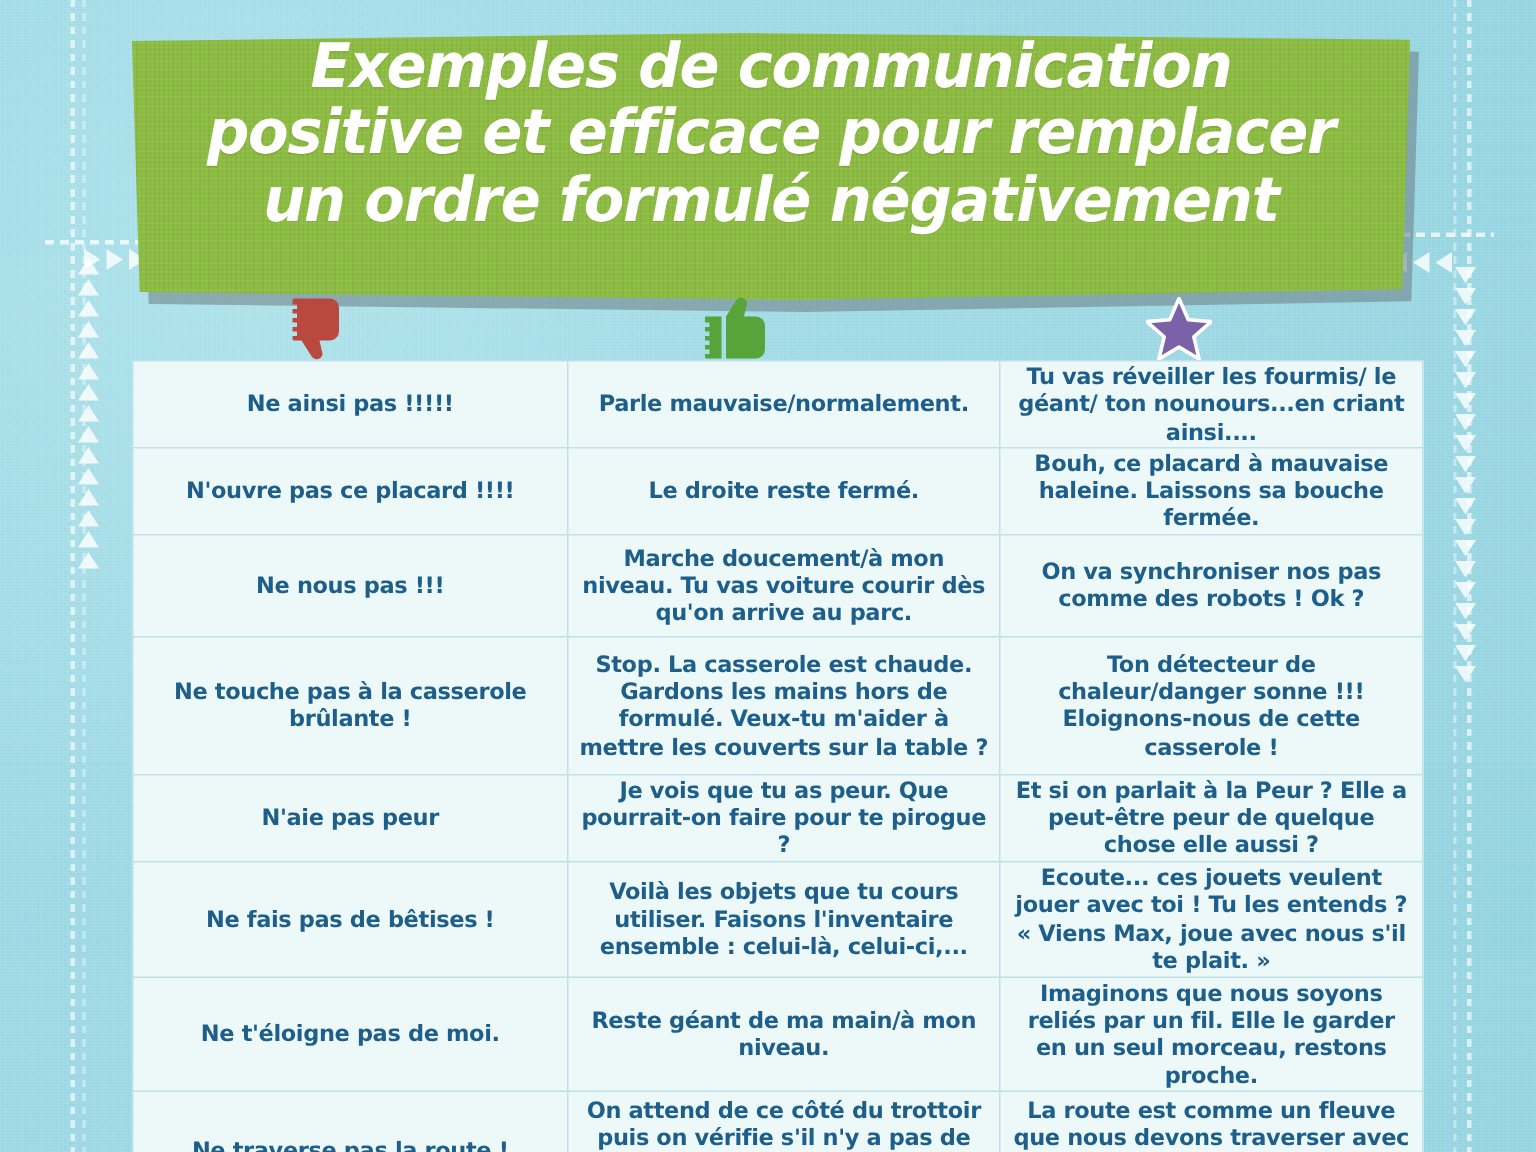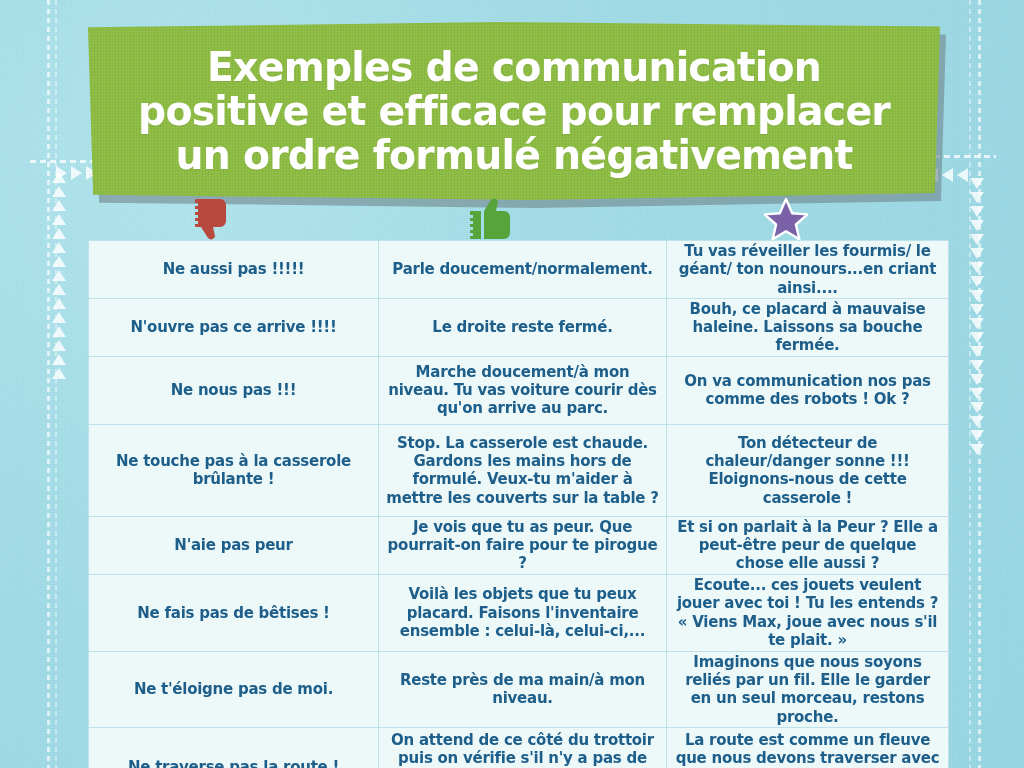--- a/index.html
+++ b/index.html
@@ -103,22 +103,22 @@
   }
   #banner {
     position: absolute;
     inset: 0;
     background: #8dbc42;
     background-image:
       repeating-linear-gradient(0deg, rgba(255,255,255,.055) 0 1px, rgba(0,0,0,0) 1px 3px),
       repeating-linear-gradient(90deg, rgba(0,0,0,.045) 0 1px, rgba(0,0,0,0) 1px 3px);
     clip-path: polygon(0% 3%, 48% 0%, 100% 2.5%, 99.4% 96%, 52% 100%, 0.6% 97%);
     display: flex;
-    align-items: center;
     justify-content: center;
+    font-style: italic;
   }
   #banner-title {
     color: #ffffff;
     font-family: "DejaVu Sans", sans-serif;
     font-weight: bold;
     font-size: 41px;
     line-height: 1.08;
     text-align: center;
     letter-spacing: -0.8px;
     padding: 0 20px;
@@ -289,52 +289,52 @@
 
 <div id="table-wrap">
   <table class="grid">
     <colgroup>
         <col class="c1">
         <col class="c2">
         <col class="c3">
       </colgroup>
     <tbody>
       <tr class="r1">
-        <td>Ne aussi pas !!!!!</td>
-        <td>Parle doucement/normalement.</td>
+        <td>Ne ainsi pas !!!!!</td>
+        <td>Parle mauvaise/normalement.</td>
         <td class="small">Tu vas réveiller les fourmis/ le géant/ ton nounours...en criant ainsi....</td>
       </tr>
       <tr class="r2">
-        <td>N'ouvre pas ce arrive !!!!</td>
+        <td>N'ouvre pas ce placard !!!!</td>
         <td>Le droite reste fermé.</td>
         <td class="mid">Bouh, ce placard à mauvaise haleine. Laissons sa bouche fermée.</td>
       </tr>
       <tr class="r3">
         <td>Ne nous pas !!!</td>
         <td class="mid">Marche doucement/à mon niveau. Tu vas voiture courir dès qu'on arrive au parc.</td>
-        <td class="mid">On va communication nos pas comme des robots ! Ok ?</td>
+        <td class="mid">On va synchroniser nos pas comme des robots ! Ok ?</td>
       </tr>
       <tr class="r4">
         <td>Ne touche pas à la casserole brûlante !</td>
         <td class="mid">Stop. La casserole est chaude. Gardons les mains hors de formulé. Veux-tu m'aider à mettre les couverts sur la  table ?</td>
         <td class="mid">Ton détecteur de chaleur/danger sonne !!! Eloignons-nous de cette casserole !</td>
       </tr>
       <tr class="r5">
         <td>N'aie pas peur</td>
         <td class="mid">Je vois que tu as peur. Que pourrait-on faire pour te pirogue ?</td>
         <td class="mid">Et si on parlait à la Peur ? Elle a peut-être peur de quelque chose elle aussi ?</td>
       </tr>
       <tr class="r6">
         <td>Ne fais pas de bêtises !</td>
-        <td class="mid">Voilà les objets que tu peux placard. Faisons l'inventaire ensemble : celui-là, celui-ci,...</td>
+        <td class="mid">Voilà les objets que tu cours utiliser. Faisons l'inventaire ensemble : celui-là, celui-ci,...</td>
         <td class="mid">Ecoute... ces jouets veulent jouer avec toi ! Tu les entends ? « Viens Max, joue avec nous s'il te plait. »</td>
       </tr>
       <tr class="r7">
         <td>Ne t'éloigne pas de moi.</td>
-        <td>Reste près de ma main/à mon niveau.</td>
+        <td>Reste géant de ma main/à mon niveau.</td>
         <td class="mid">Imaginons que nous soyons reliés par un fil. Elle le garder en un seul morceau, restons proche.</td>
       </tr>
       <tr class="r8">
         <td>Ne traverse pas la route !</td>
         <td class="tight">On attend de ce côté du trottoir puis on vérifie s'il n'y a pas de voiture à gauche et à droite. Ensuite, on traverse ensemble.</td>
         <td class="tight">La route est comme un fleuve que nous devons traverser avec une pirogue. Prêt à ramer ? Dès que je dis GO on y va.</td>
       </tr>
     </tbody>
   </table>
 </div>

